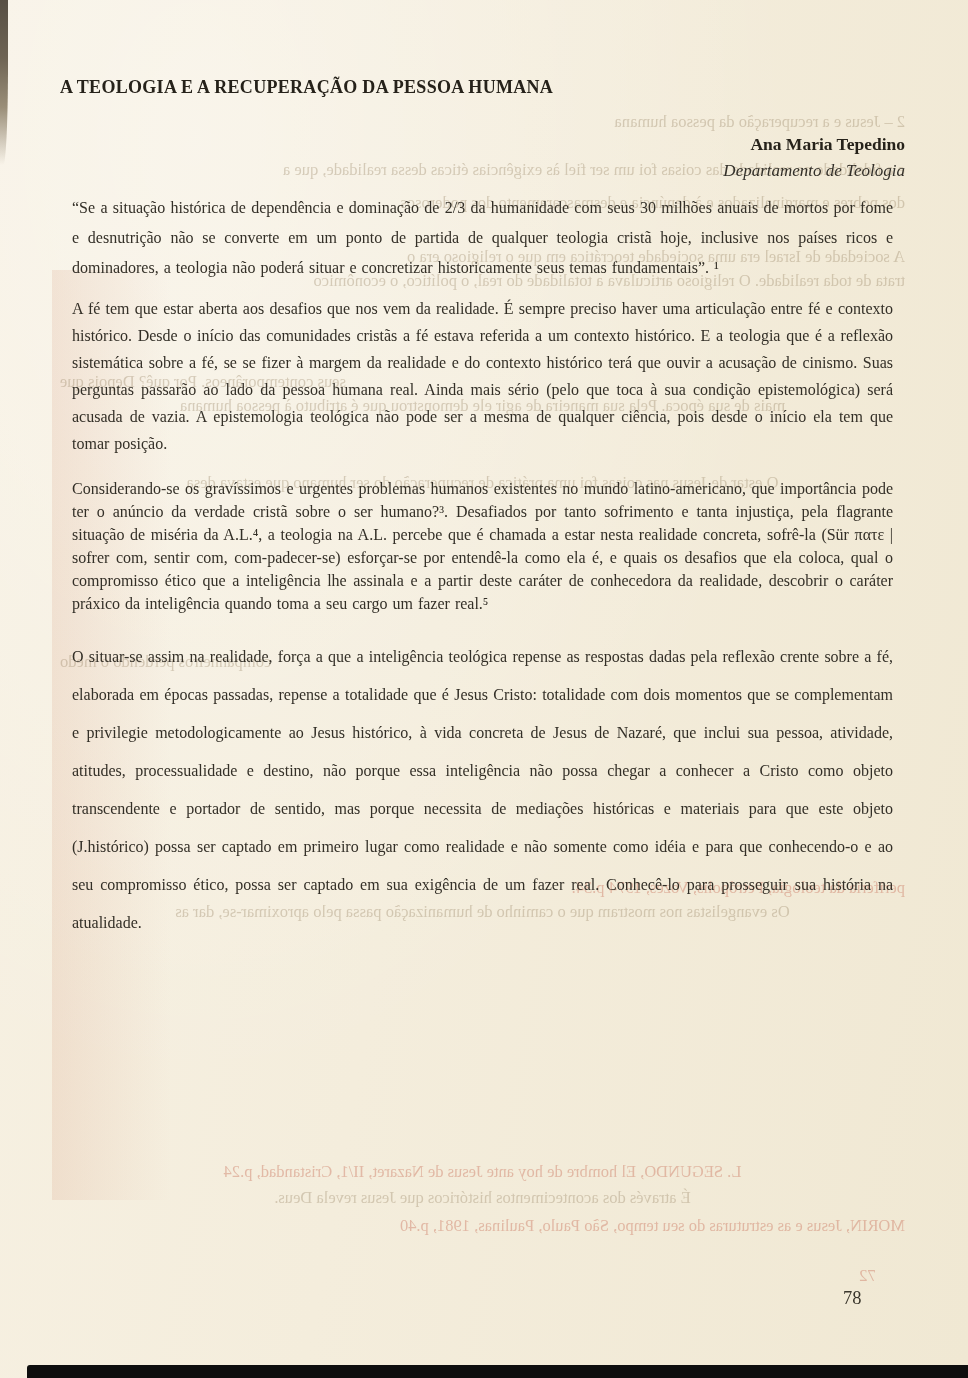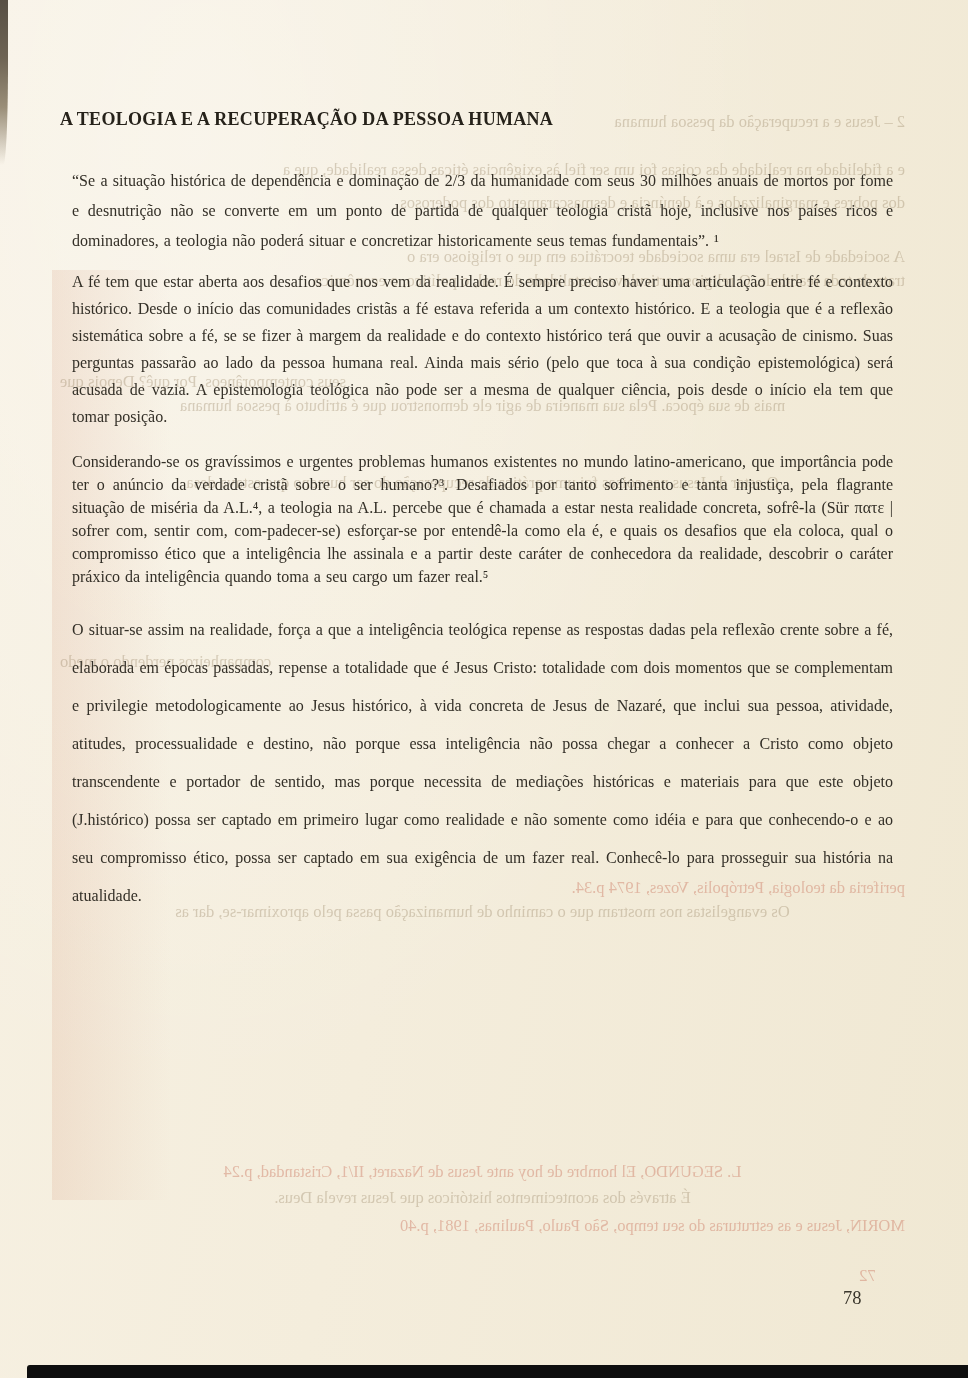--- a/index.html
+++ b/index.html
@@ -27,21 +27,21 @@
     background:#0e0e0e;border-radius:3px 0 0 0;
   }
   
   .left-cast{
     position:absolute;left:52px;top:270px;width:120px;height:930px;
     background:linear-gradient(to right,rgba(196,110,74,0.13),rgba(196,110,74,0));
     pointer-events:none;
   }
   .content{
     position:relative;z-index:2;
-    padding:109px 63px 0 60px;
+    padding:77px 63px 0 60px;
   }
   h1.title{
     font-size:18px;font-weight:bold;letter-spacing:0.3px;
     margin:0 0 36px 0;color:#26221a;
   }
   .byline{text-align:right;margin:0 0 12px 0;}
   .author{font-size:17.5px;font-weight:bold;color:#26221a;}
   .department{font-size:17px;font-style:italic;margin-top:6px;color:#33302a;}
   h2.section{
     font-size:18px;font-weight:bold;margin:10px 0 37px 0;color:#26221a;
@@ -93,20 +93,24 @@
   <div class="bleed ac red" style="top:1162px">L. SEGUNDO, El hombre de hoy ante Jesus de Nazaret, II/1, Cristandad, p.24</div>
   <div class="bleed ac" style="top:1188px">É através dos acontecimentos históricos que Jesus revela Deus.</div>
   <div class="bleed al red" style="top:1216px">MORIN, Jesus e as estruturas do seu tempo, São Paulo, Paulinas, 1981, p.40</div>
   <div class="bleed ghostnum red" style="top:1266px">72</div>
 
   <div class="left-cast"></div>
 
   <div class="content">
     <h1 class="title">A TEOLOGIA E A RECUPERAÇÃO DA PESSOA HUMANA</h1>
 
+    <div class="byline">
+      <div class="author">Ana Maria Tepedino</div>
+      <div class="department">Departamento de Teologia</div>
+    </div>
 
 
     <div class="bodytext">
       <p class="p1">“Se a situação histórica de dependência e dominação de 2/3 da humanidade com seus 30 milhões anuais de mortos por fome e desnutrição não se converte em um ponto de partida de qualquer teologia cristã hoje, inclusive nos países ricos e dominadores, a teologia não poderá situar e concretizar historicamente seus temas fundamentais”. ¹</p>
       <p class="p3">A fé tem que estar aberta aos desafios que nos vem da realidade. É sempre preciso haver uma articulação entre fé e contexto histórico. Desde o início das comunidades cristãs a fé estava referida a um contexto histórico. E a teologia que é a reflexão sistemática sobre a fé, se se fizer à margem da realidade e do contexto histórico terá que ouvir a acusação de cinismo. Suas perguntas passarão ao lado da pessoa humana real. Ainda mais sério (pelo que toca à sua condição epistemológica) será acusada de vazia. A epistemologia teológica não pode ser a mesma de qualquer ciência, pois desde o início ela tem que tomar posição.</p>
       <p class="p4">Considerando-se os gravíssimos e urgentes problemas humanos existentes no mundo latino-americano, que importância pode ter o anúncio da verdade cristã sobre o ser humano?³. Desafiados por tanto sofrimento e tanta injustiça, pela flagrante situação de miséria da A.L.⁴, a teologia na A.L. percebe que é chamada a estar nesta realidade concreta, sofrê-la (Sür πατε | sofrer com, sentir com, com-padecer-se) esforçar-se por entendê-la como ela é, e quais os desafios que ela coloca, qual o compromisso ético que a inteligência lhe assinala e a partir deste caráter de conhecedora da realidade, descobrir o caráter práxico da inteligência quando toma a seu cargo um fazer real.⁵</p>
       <p class="p5">O situar-se assim na realidade, força a que a inteligência teológica repense as respostas dadas pela reflexão crente sobre a fé, elaborada em épocas passadas, repense a totalidade que é Jesus Cristo: totalidade com dois momentos que se complementam e privilegie metodologicamente ao Jesus histórico, à vida concreta de Jesus de Nazaré, que inclui sua pessoa, atividade, atitudes, processualidade e destino, não porque essa inteligência não possa chegar a conhecer a Cristo como objeto transcendente e portador de sentido, mas porque necessita de mediações históricas e materiais para que este objeto (J.histórico) possa ser captado em primeiro lugar como realidade e não somente como idéia e para que conhecendo-o e ao seu compromisso ético, possa ser captado em sua exigência de um fazer real. Conhecê-lo para prosseguir sua história na atualidade.</p>
     </div>
   </div>
 

